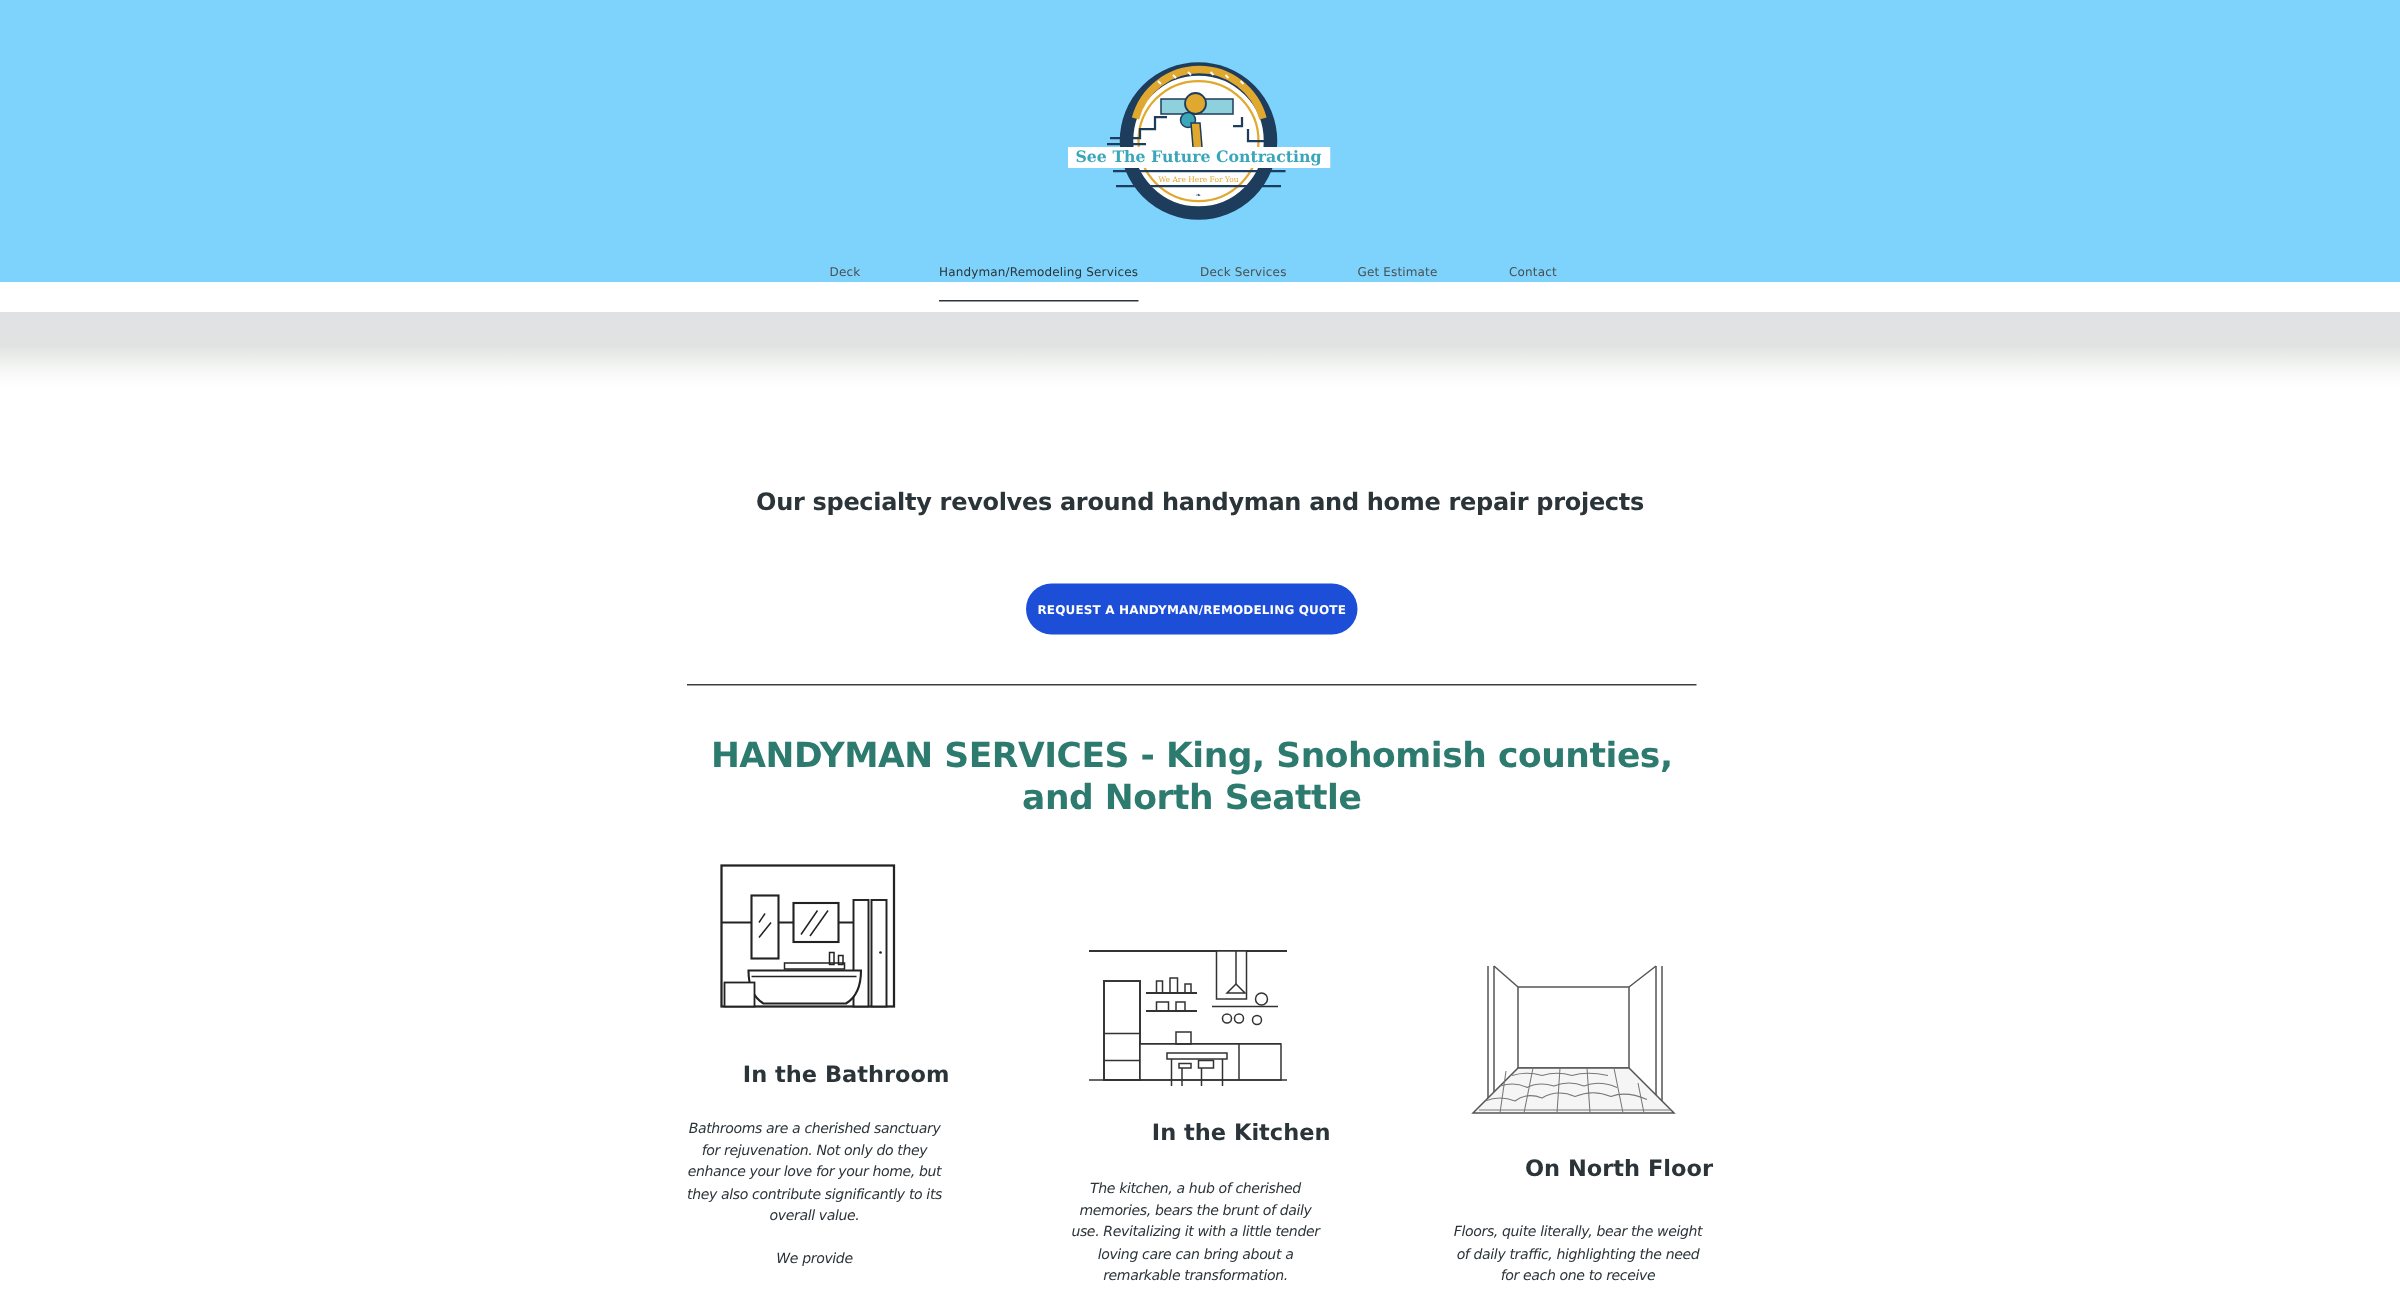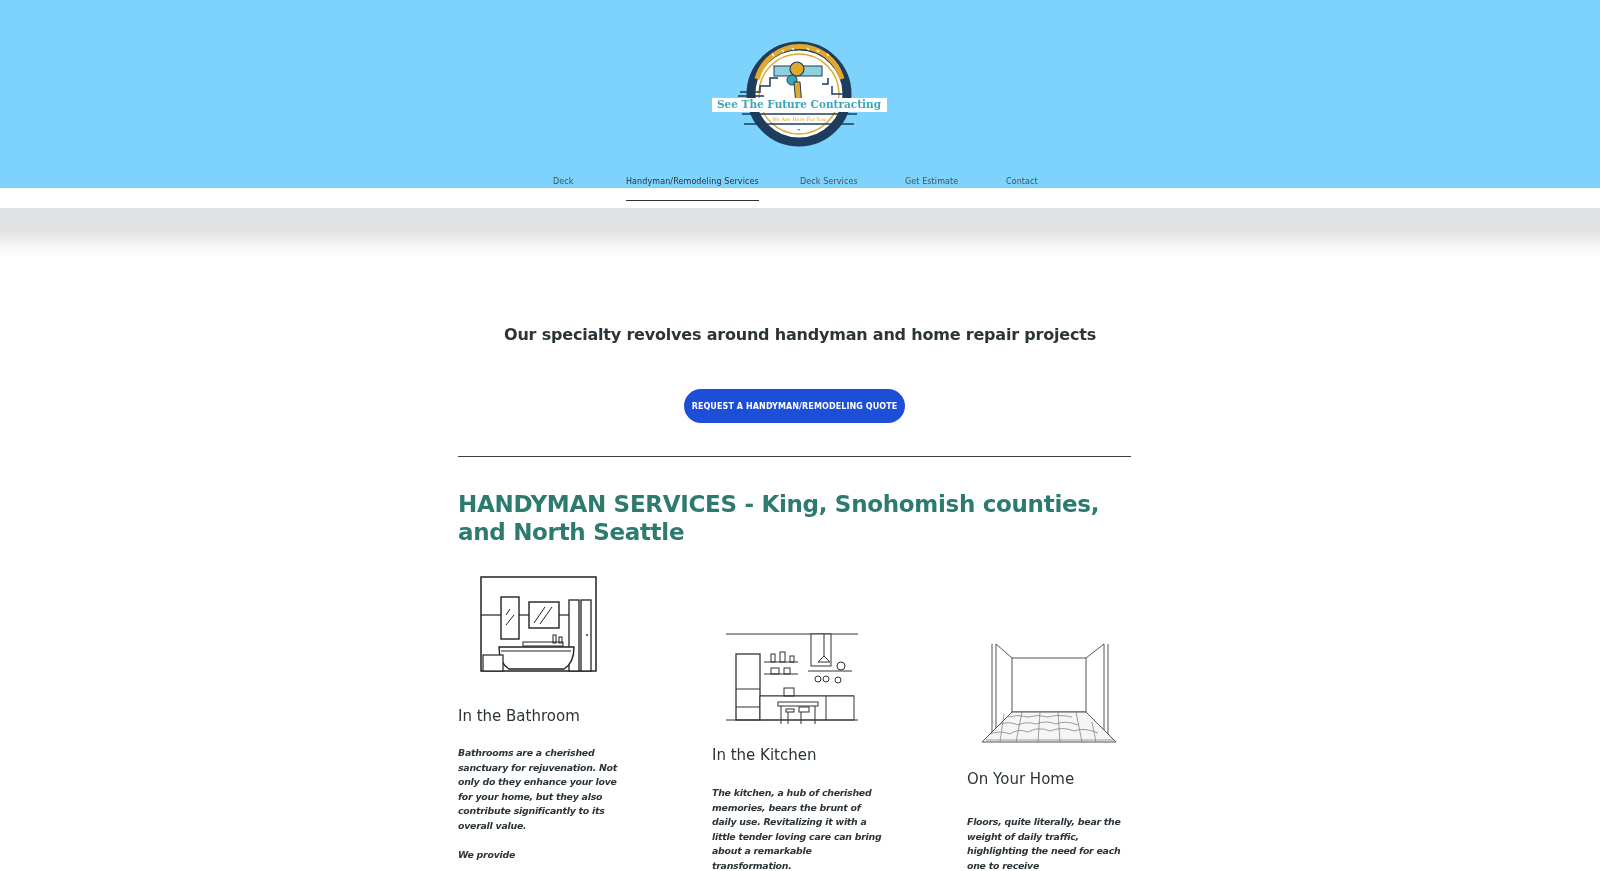--- a/index.html
+++ b/index.html
@@ -14,26 +14,26 @@
 
   .band { position: absolute; left: 0; top: 208px; width: 1600px; height: 50px;
     background: linear-gradient(to bottom, #e0e1e2 0%, #e1e2e2 45%, #eef0ee 65%, #fafafa 85%, #ffffff 100%); }
 
   .headline { position: absolute; left: 0; top: 325px; width: 1600px; text-align: center; font-size: 16px; font-weight: bold; color: #2b3438; font-family: "DejaVu Sans", sans-serif; letter-spacing: -0.2px; }
 
   .cta { position: absolute; left: 684px; top: 389px; width: 221px; height: 34px; background: #1d4ed8; color: #ffffff; border-radius: 17px; border: none; font-size: 8px; font-weight: bold; font-family: "DejaVu Sans", sans-serif; letter-spacing: 0.1px; cursor: pointer; }
 
   .divider { position: absolute; left: 458px; top: 456px; width: 673px; height: 1px; background: #3b3f42; }
 
-  .section-title { position: absolute; left: 458px; top: 490px; width: 673px; font-size: 23px; line-height: 28px; font-weight: bold; color: #2d7a6f; font-family: "DejaVu Sans", sans-serif; letter-spacing: -0.3px; }
+  .section-title { position: absolute; left: 458px; top: 490px; width: 673px; text-align: center; font-size: 23px; line-height: 28px; font-weight: bold; color: #2d7a6f; font-family: "DejaVu Sans", sans-serif; letter-spacing: -0.3px; }
 
   .card { position: absolute; width: 175px; }
   .card-img { position: absolute; }
-  .card-title { position: absolute; width: 175px; text-align: left; font-size: 15px; font-weight: normal; color: #2b3438; font-family: "DejaVu Sans", sans-serif; }
-  .card-body { position: absolute; width: 170px; font-size: 9.4px; line-height: 14.6px; font-style: italic; font-weight: bold; color: #2b3438; font-family: "DejaVu Sans", sans-serif; letter-spacing: -0.25px; }
+  .card-title { position: absolute; width: 175px; text-align: right; font-size: 15px; font-weight: bold; color: #2b3438; font-family: "DejaVu Sans", sans-serif; }
+  .card-body { position: absolute; width: 170px; font-size: 9.4px; line-height: 14.6px; font-style: italic; font-weight: normal; color: #2b3438; font-family: "DejaVu Sans", sans-serif; letter-spacing: -0.25px; text-align: center; }
   .card-body p + p { margin-top: 14px; }
 </style>
 </head>
 <body>
 
 <div class="header">
   <a class="logo">
     <svg width="175" height="140" viewBox="0 0 175 140">
       <circle cx="87" cy="70" r="48" fill="#ffffff" stroke="#1e3d5c" stroke-width="9"></circle>
       <path d="M45 55 A44 44 0 0 1 130 55" fill="none" stroke="#e0a82e" stroke-width="5"></path>
@@ -154,17 +154,17 @@
     <line x1="128" y1="2" x2="128" y2="100" stroke="#555"></line>
     <path d="M32 70 L106 70 L136 100 L2 100 Z" fill="#f5f5f5" stroke="#555"></path>
     <g stroke="#777" stroke-width="0.7" fill="none">
       <path d="M10 92 q10 -4 20 0 q8 -6 18 -2 q10 -6 22 -1 q12 -5 24 0 q10 -4 24 2"></path>
       <path d="M20 82 q10 -3 18 1 q8 -4 18 -1 q10 -4 20 0 q10 -4 22 1"></path>
       <path d="M28 75 q10 -3 20 0 q10 -3 20 0 q10 -3 24 0"></path>
       <path d="M24 72 l-4 28 M42 70 l-6 30 M60 70 l-2 30 M78 70 l2 30 M96 70 l6 30 M112 80 l4 20"></path>
       <path d="M6 98 h128"></path>
     </g>
   </svg>
-  <h3 class="card-title" style="left:0;top:130px;">On Your Home</h3>
+  <h3 class="card-title" style="left:0;top:130px;">On North Floor</h3>
   <div class="card-body" style="left:0;top:175px;">
     <p>Floors, quite literally, bear the weight of daily traffic, highlighting the need for each one to receive</p>
   </div>
 </div>
 
 </body></html>

